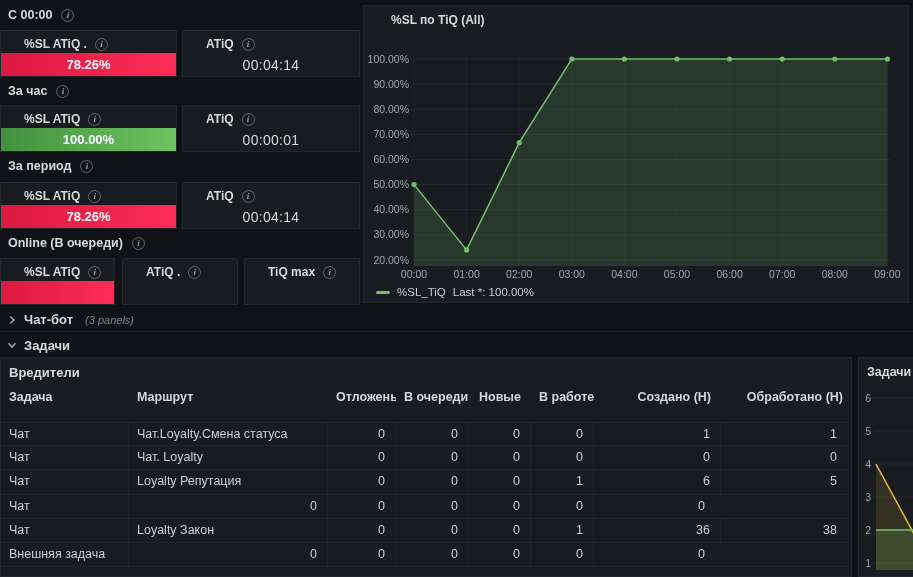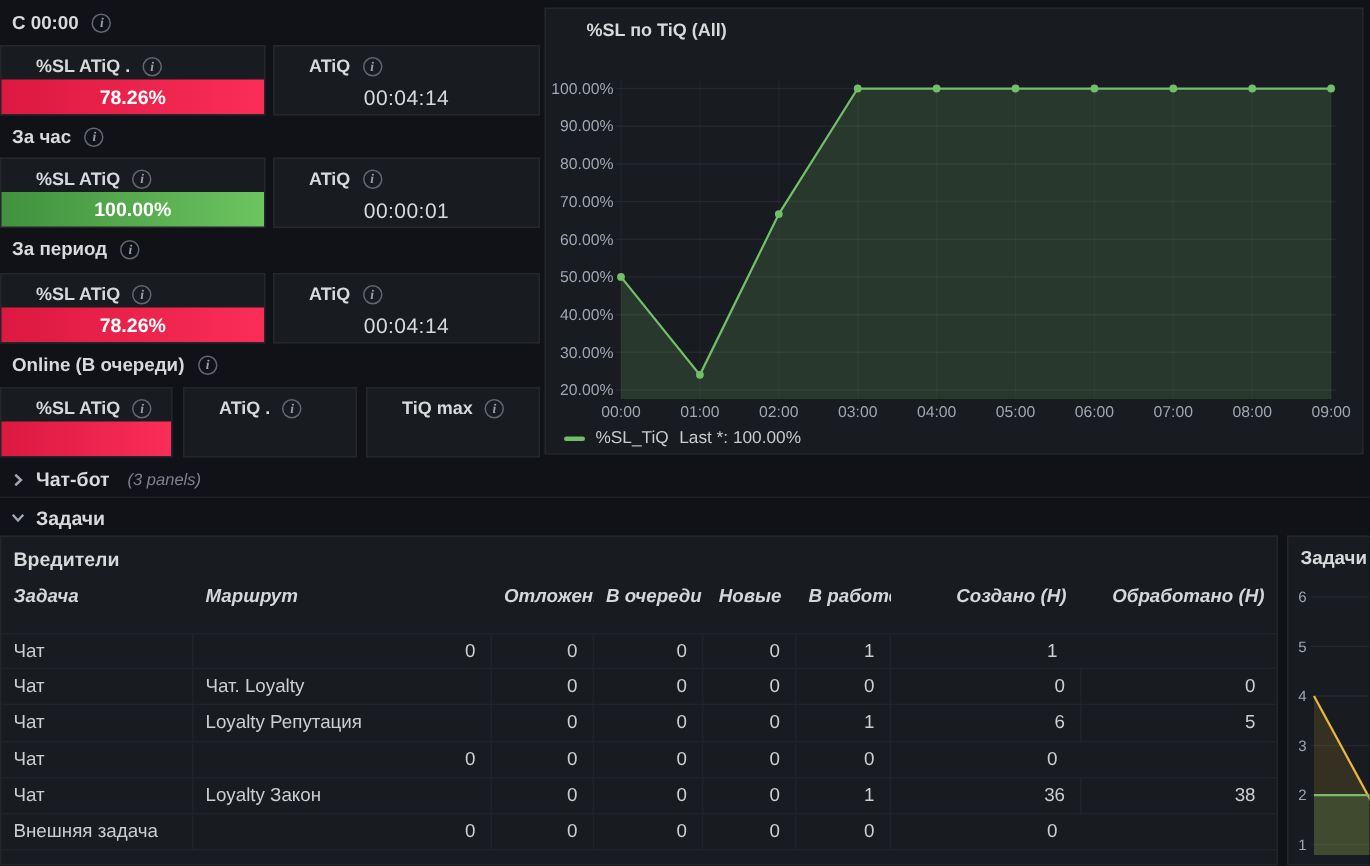--- a/index.html
+++ b/index.html
@@ -18,21 +18,21 @@
   .bar { position:absolute; left:0; right:0; bottom:0; height:23px; display:flex; align-items:center; justify-content:center; }
   .bar.red   { background:linear-gradient(90deg,var(--red_dark,#dc1940),var(--red_bright,#fb2d57)); }
   .bar.green { background:linear-gradient(90deg,var(--green_dark,#41913f),var(--green_bright,#6cc45f)); }
   .bar-val { font-size:13px; font-weight:700; color:#ffffff; }
   .stat-val { position:absolute; left:0; right:0; top:26px; text-align:center; font-size:14px; color:var(--text,#d8d9da); letter-spacing:.3px; }
   .row-head { position:absolute; left:0; width:913px; height:24px; display:flex; align-items:center; padding-left:7px; cursor:pointer; }
   .row-head .chev { display:flex; align-items:center; margin-right:7px; }
   .row-label { font-size:13px; font-weight:600; color:var(--text,#d8d9da); }
   .row-meta { font-size:11px; font-style:italic; color:#7e838a; margin-left:12px; }
   .panel-title-abs { position:absolute; left:8px; top:7px; font-size:13px; font-weight:600; white-space:nowrap; }
-  #routes-header { position:absolute; left:0; top:29px; display:grid; height:19px; align-items:center;font-style:italic; }
+  #routes-header { position:absolute; left:0; top:29px; display:grid; height:19px; align-items:center; }
   .th { font-size:12.5px; font-weight:600; color:#d3d6da; padding:0 10px 0 8px; white-space:nowrap; overflow:hidden; cursor:pointer; }
   .th.num { text-align:right; }
   #routes-body { position:absolute; left:0; top:64px; right:0; }
   .tr { display:grid; height:24.2px; line-height:23px; border-bottom:1px solid #202329; }
   .tr.first { border-top:1px solid #202329; }
   .td { font-size:12.5px; color:#ccced2; padding:0 10px 0 8px; border-right:1px solid #202329; white-space:nowrap; overflow:hidden; }
   .td.num { text-align:right; }
   .td.last { border-right:none; padding-right:16px; }
   .legend { position:absolute; left:12px; top:280px; display:flex; align-items:center; gap:7px; font-size:11.5px; color:#c7ccd1; }
   .legend-dash { width:14px; height:3px; border-radius:2px; background:var(--line_green,#73bf69); }
@@ -222,20 +222,21 @@
       <div class="th num">Отложены</div>
       <div class="th num">В очереди</div>
       <div class="th num">Новые</div>
       <div class="th num">В работе</div>
       <div class="th num">Создано (Н)</div>
       <div class="th num">Обработано (Н)</div>
     </div>
   <div id="routes-body">
       <div class="tr first" style="grid-template-columns: 128px 199px 68px 73px 62px 63px 127px 132px;">
         <div class="td">Чат</div>
+        <div class="td">Чат.Loyalty.Смена статуса</div>
         <div class="td num">0</div>
         <div class="td num">0</div>
         <div class="td num">0</div>
         <div class="td num">0</div>
         <div class="td num">1</div>
         <div class="td num last">1</div>
       </div>
       <div class="tr" style="grid-template-columns: 128px 199px 68px 73px 62px 63px 127px 132px;">
         <div class="td">Чат</div>
         <div class="td">Чат. Loyalty</div>

